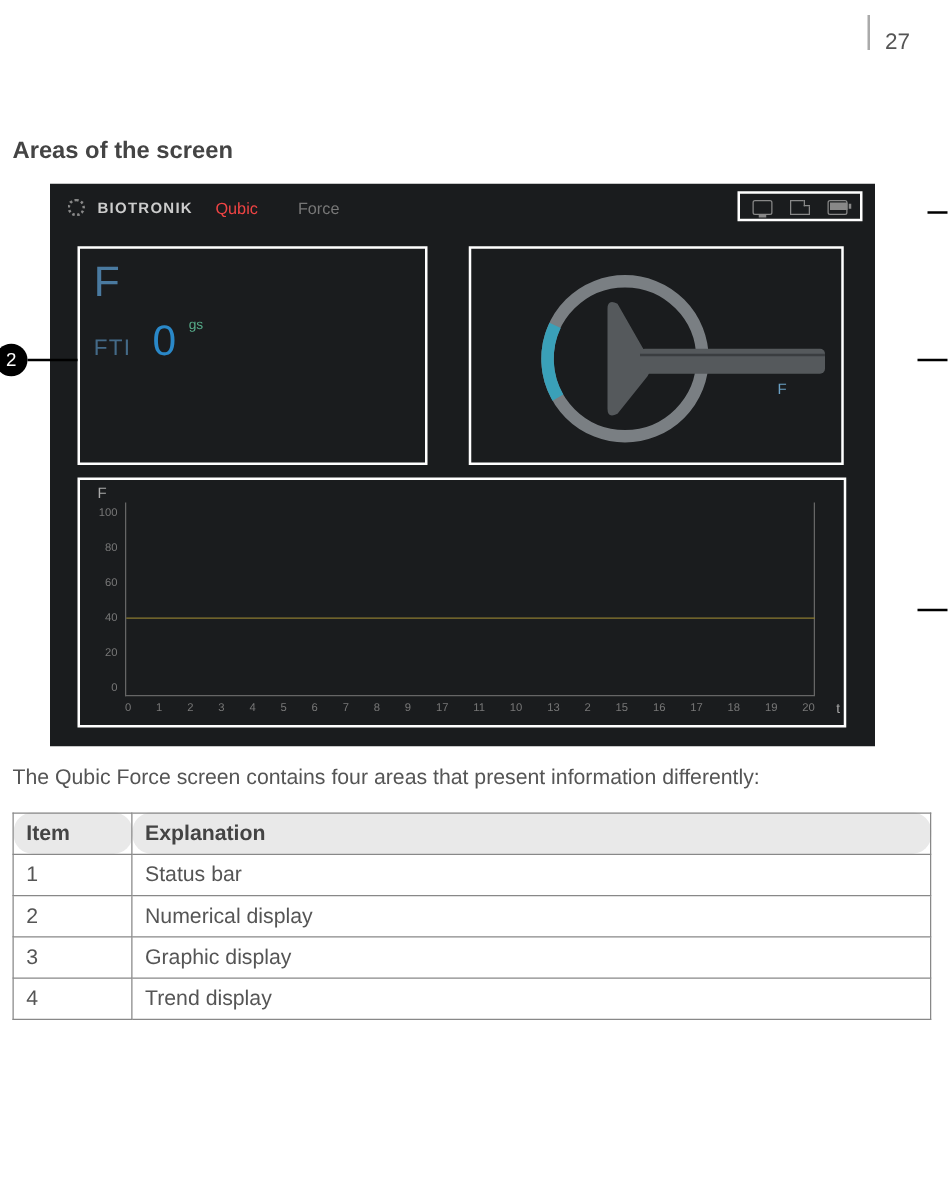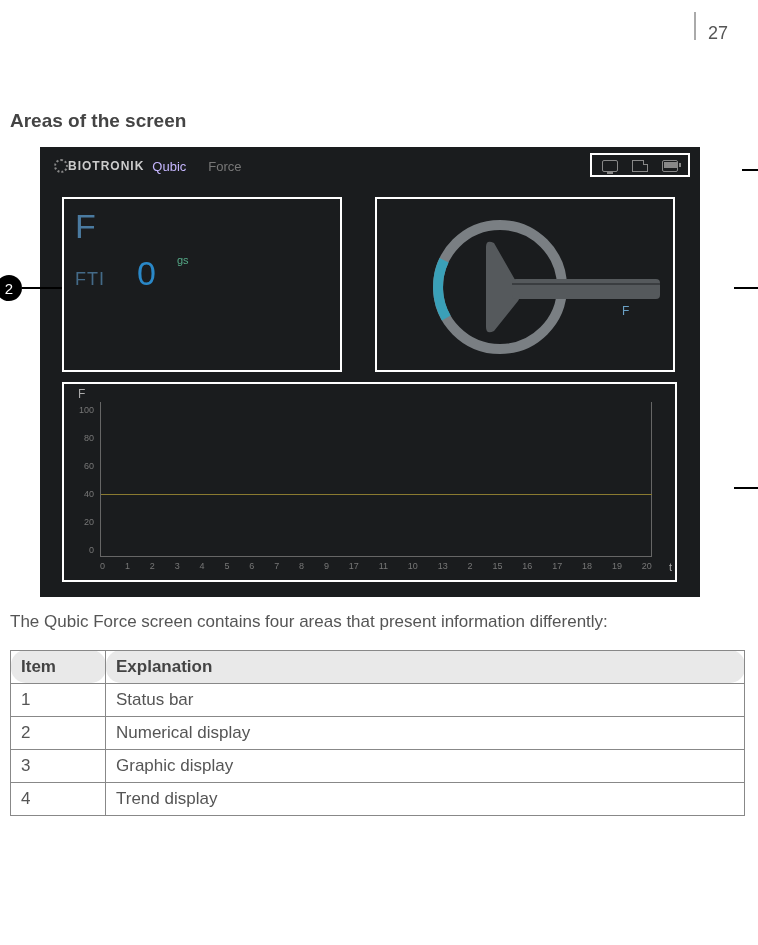--- a/index.html
+++ b/index.html
@@ -54,29 +54,30 @@
     margin-left: 18px;
   }
 
   .ss-header {
     display: flex;
     align-items: center;
     height: 38px;
     padding: 0 14px;
     color: #b5b5b5;
     font-size: 13px;
+    gap: 10px;
   }
   .ss-logo-icon {
     width: 14px; height: 14px;
     border: 2px dotted #888;
     border-radius: 50%;
     display: inline-block;
   }
   .ss-brand { color: #ccc; font-weight: 600; letter-spacing: 1px; font-size: 12px;}
-  .ss-product-a { color: #c4b5fd; margin-left: 8px; font-size: 13px;}
+  .ss-product-a { color: #ef4444; margin-left: 8px; font-size: 13px;}
   .ss-product-b { color: #777; font-size: 13px; margin-left: 22px;}
   .ss-status-group {
     margin-left: auto;
     display: flex;
     gap: 14px;
     align-items: center;
     padding: 2px 8px;
   }
   .ss-status-group .ic {
     width: 16px; height: 12px;
@@ -103,24 +104,24 @@
   
   .num-disp {
     position: absolute;
     top: 60px; left: 35px;
     color: #6aa0c4;
   }
   .num-row1 { display:flex; align-items:baseline; gap: 40px;}
   .num-F-label { font-size: 34px; color:#4a7aa0; }
   .num-big0 { font-size: 90px; color:#cfd6da; font-weight:300; line-height:1;}
   .num-unit { font-size:14px; color:#8aa; vertical-align: top; margin-left:4px;}
-  .num-row2 { display:flex; align-items:baseline; gap: 32px; margin-top:8px;}
+  .num-row2 { display:flex; align-items:baseline; gap: 17px; margin-top:8px;}
   .num-FTI-label { font-size: 18px; color:#446a88; letter-spacing:1px;}
   .num-small0 { font-size: 34px; color:#2a88c8; }
-  .num-unit2 { font-size:11px; color:#5a8; vertical-align:top; margin-left:21px;}
+  .num-unit2 { font-size:11px; color:#5a8; vertical-align:top; margin-left:10px;}
 
   
   .gfx {
     position: absolute;
     top: 60px; left: 350px;
     width: 270px; height: 160px;
   }
   .gfx svg { width: 100%; height: 100%; }
 
   

